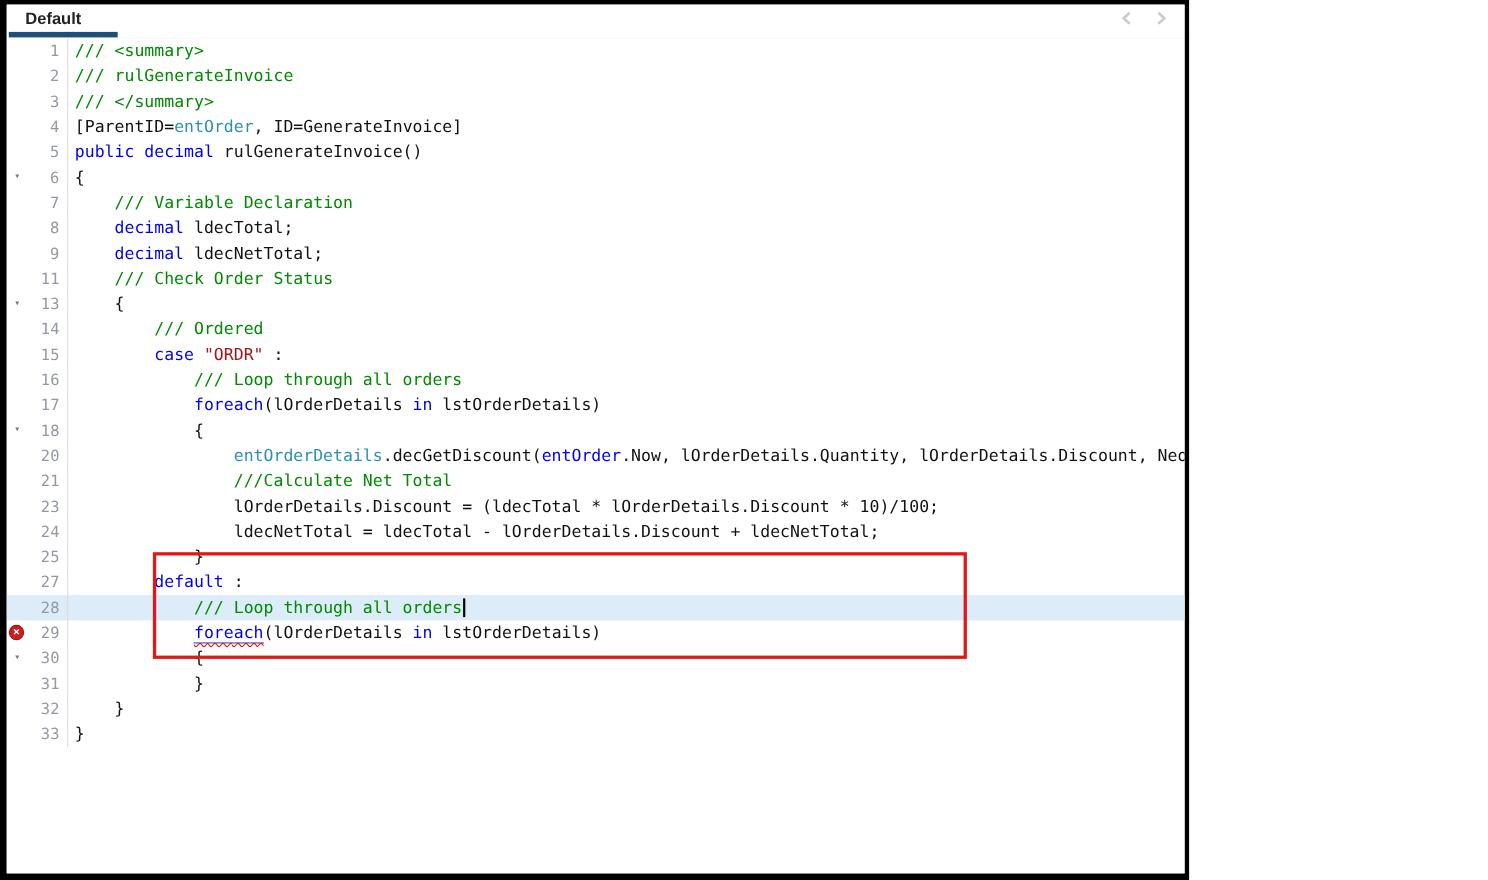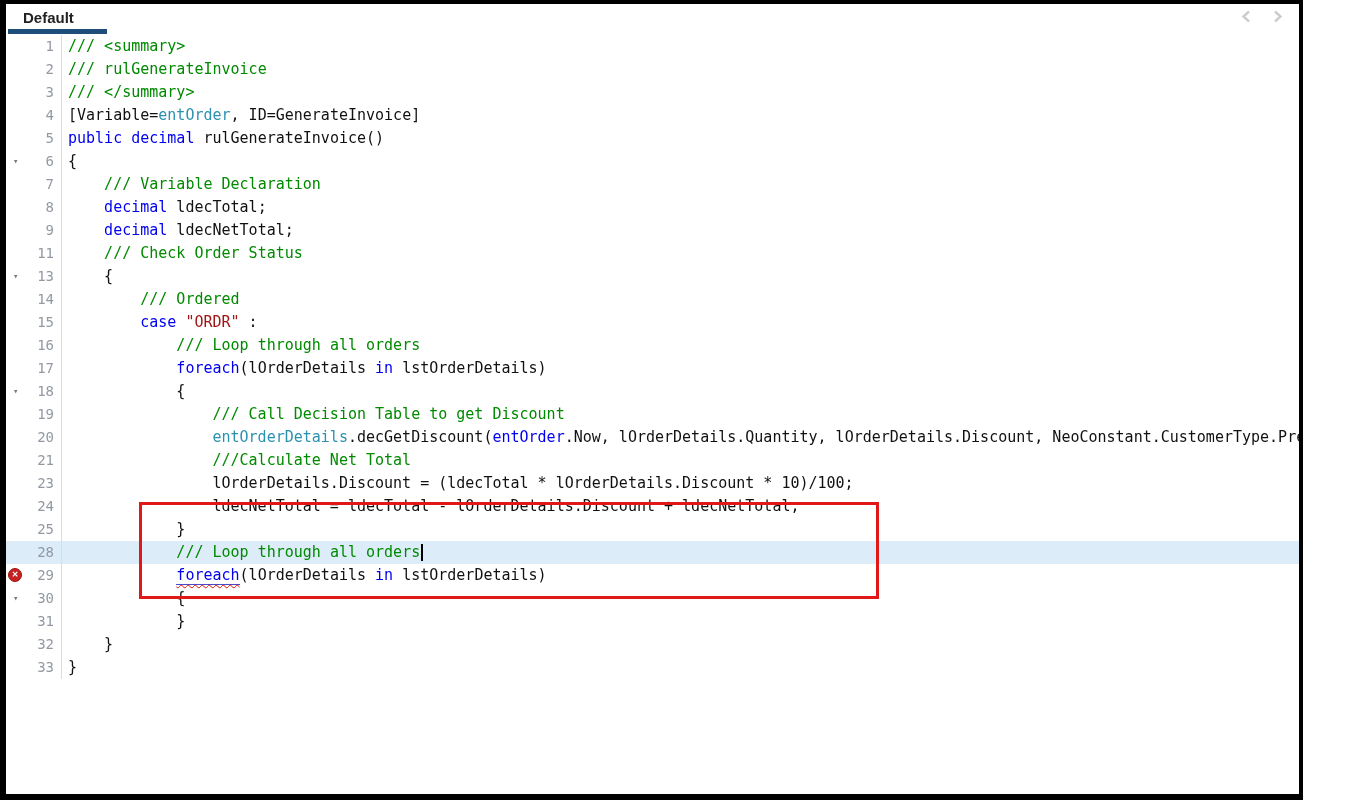--- a/index.html
+++ b/index.html
@@ -1,18 +1,18 @@
 <!DOCTYPE html>
 <html><head>
 <meta charset="utf-8">
 <style>
   html,body{margin:0;padding:0;background:#fff;}
   .frame{
     position:relative;
-    width:1303px;height:800px;
+    width:1081px;height:800px;
     box-sizing:border-box;
     border-style:solid;border-color:#000;
     border-width:4px 4px 6px 6px;
     background:#e5e5e5;
     overflow:hidden;
     font-family:"DejaVu Sans Mono","Liberation Mono",monospace;
   }
   
   .tabbar{
     position:relative;height:31px;background:#fff;
@@ -94,39 +94,39 @@
           <polyline points="6,3.5 11.5,8.5 6,13.5" fill="none" stroke="#c9cdd1" stroke-width="2.4"></polyline>
         </svg>
       </span>
     </div>
   </div>
 
   <div class="editor" id="code-area">
       <div class="row"><div class="gutter"><span class="num">1</span></div><div class="code" style="padding-left: 6px;"><span class="tok-c">/// &lt;summary&gt;</span></div></div>
       <div class="row"><div class="gutter"><span class="num">2</span></div><div class="code" style="padding-left: 6px;"><span class="tok-c">/// rulGenerateInvoice</span></div></div>
       <div class="row"><div class="gutter"><span class="num">3</span></div><div class="code" style="padding-left: 6px;"><span class="tok-c">/// &lt;/summary&gt;</span></div></div>
-      <div class="row"><div class="gutter"><span class="num">4</span></div><div class="code" style="padding-left: 6px;"><span class="tok-p">[Variable=</span><span class="tok-t">entOrder</span><span class="tok-p">, ID=GenerateInvoice]</span></div></div>
+      <div class="row"><div class="gutter"><span class="num">4</span></div><div class="code" style="padding-left: 6px;"><span class="tok-p">[ParentID=</span><span class="tok-t">entOrder</span><span class="tok-p">, ID=GenerateInvoice]</span></div></div>
       <div class="row"><div class="gutter"><span class="num">5</span></div><div class="code" style="padding-left: 6px;"><span class="tok-k">public decimal</span><span class="tok-p"> rulGenerateInvoice()</span></div></div>
       <div class="row"><div class="gutter"><span class="fold">▾</span><span class="num">6</span></div><div class="code" style="padding-left: 6px;"><span class="tok-p">{</span></div></div>
       <div class="row"><div class="gutter"><span class="num">7</span></div><div class="code" style="padding-left: 42.12px;"><span class="tok-c">/// Variable Declaration</span></div></div>
       <div class="row"><div class="gutter"><span class="num">8</span></div><div class="code" style="padding-left: 42.12px;"><span class="tok-k">decimal</span><span class="tok-p"> ldecTotal;</span></div></div>
       <div class="row"><div class="gutter"><span class="num">9</span></div><div class="code" style="padding-left: 42.12px;"><span class="tok-k">decimal</span><span class="tok-p"> ldecNetTotal;</span></div></div>
       <div class="row"><div class="gutter"><span class="num">11</span></div><div class="code" style="padding-left: 42.12px;"><span class="tok-c">/// Check Order Status</span></div></div>
       <div class="row"><div class="gutter"><span class="fold">▾</span><span class="num">13</span></div><div class="code" style="padding-left: 42.12px;"><span class="tok-p">{</span></div></div>
       <div class="row"><div class="gutter"><span class="num">14</span></div><div class="code" style="padding-left: 78.24px;"><span class="tok-c">/// Ordered</span></div></div>
       <div class="row"><div class="gutter"><span class="num">15</span></div><div class="code" style="padding-left: 78.24px;"><span class="tok-k">case</span><span class="tok-p"> </span><span class="tok-s">"ORDR"</span><span class="tok-p"> :</span></div></div>
       <div class="row"><div class="gutter"><span class="num">16</span></div><div class="code" style="padding-left: 114.36px;"><span class="tok-c">/// Loop through all orders</span></div></div>
       <div class="row"><div class="gutter"><span class="num">17</span></div><div class="code" style="padding-left: 114.36px;"><span class="tok-k">foreach</span><span class="tok-p">(lOrderDetails </span><span class="tok-k">in</span><span class="tok-p"> lstOrderDetails)</span></div></div>
       <div class="row"><div class="gutter"><span class="fold">▾</span><span class="num">18</span></div><div class="code" style="padding-left: 114.36px;"><span class="tok-p">{</span></div></div>
-      <div class="row"><div class="gutter"><span class="num">19</span></div><div class="code" style="padding-left: 150.48px;"><span class="tok-c">/// Call Decision Table to get Discount</span></div></div>
       <div class="row"><div class="gutter"><span class="num">20</span></div><div class="code" style="padding-left: 150.48px;"><span class="tok-t">entOrderDetails</span><span class="tok-p">.decGetDiscount(</span><span class="tok-k">entOrder</span><span class="tok-p">.Now, lOrderDetails.Quantity, lOrderDetails.Discount, NeoConstant.CustomerType.Premium);</span></div></div>
       <div class="row"><div class="gutter"><span class="num">21</span></div><div class="code" style="padding-left: 150.48px;"><span class="tok-c">///Calculate Net Total</span></div></div>
       <div class="row"><div class="gutter"><span class="num">23</span></div><div class="code" style="padding-left: 150.48px;"><span class="tok-p">lOrderDetails.Discount = (ldecTotal * lOrderDetails.Discount * 10)/100;</span></div></div>
       <div class="row"><div class="gutter"><span class="num">24</span></div><div class="code" style="padding-left: 150.48px;"><span class="tok-p">ldecNetTotal = ldecTotal - lOrderDetails.Discount + ldecNetTotal;</span></div></div>
       <div class="row"><div class="gutter"><span class="num">25</span></div><div class="code" style="padding-left: 114.36px;"><span class="tok-p">}</span></div></div>
+      <div class="row"><div class="gutter"><span class="num">27</span></div><div class="code" style="padding-left: 78.24px;"><span class="tok-k">default</span><span class="tok-p"> :</span></div></div>
       <div class="row hl"><div class="gutter"><span class="num">28</span></div><div class="code" style="padding-left: 114.36px;"><span class="tok-c">/// Loop through all orders</span><span class="cursor"></span></div></div>
       <div class="row"><div class="gutter"><span class="errico">✕</span><span class="num">29</span></div><div class="code" style="padding-left: 114.36px;"><span class="tok-ke">foreach</span><span class="tok-p">(lOrderDetails </span><span class="tok-k">in</span><span class="tok-p"> lstOrderDetails)</span></div></div>
       <div class="row"><div class="gutter"><span class="fold">▾</span><span class="num">30</span></div><div class="code" style="padding-left: 114.36px;"><span class="tok-p">{</span></div></div>
       <div class="row"><div class="gutter"><span class="num">31</span></div><div class="code" style="padding-left: 114.36px;"><span class="tok-p">}</span></div></div>
       <div class="row"><div class="gutter"><span class="num">32</span></div><div class="code" style="padding-left: 42.12px;"><span class="tok-p">}</span></div></div>
       <div class="row"><div class="gutter"><span class="num">33</span></div><div class="code" style="padding-left: 6px;"><span class="tok-p">}</span></div></div>
     </div>
 
   <div class="redbox"></div>
 </div>

